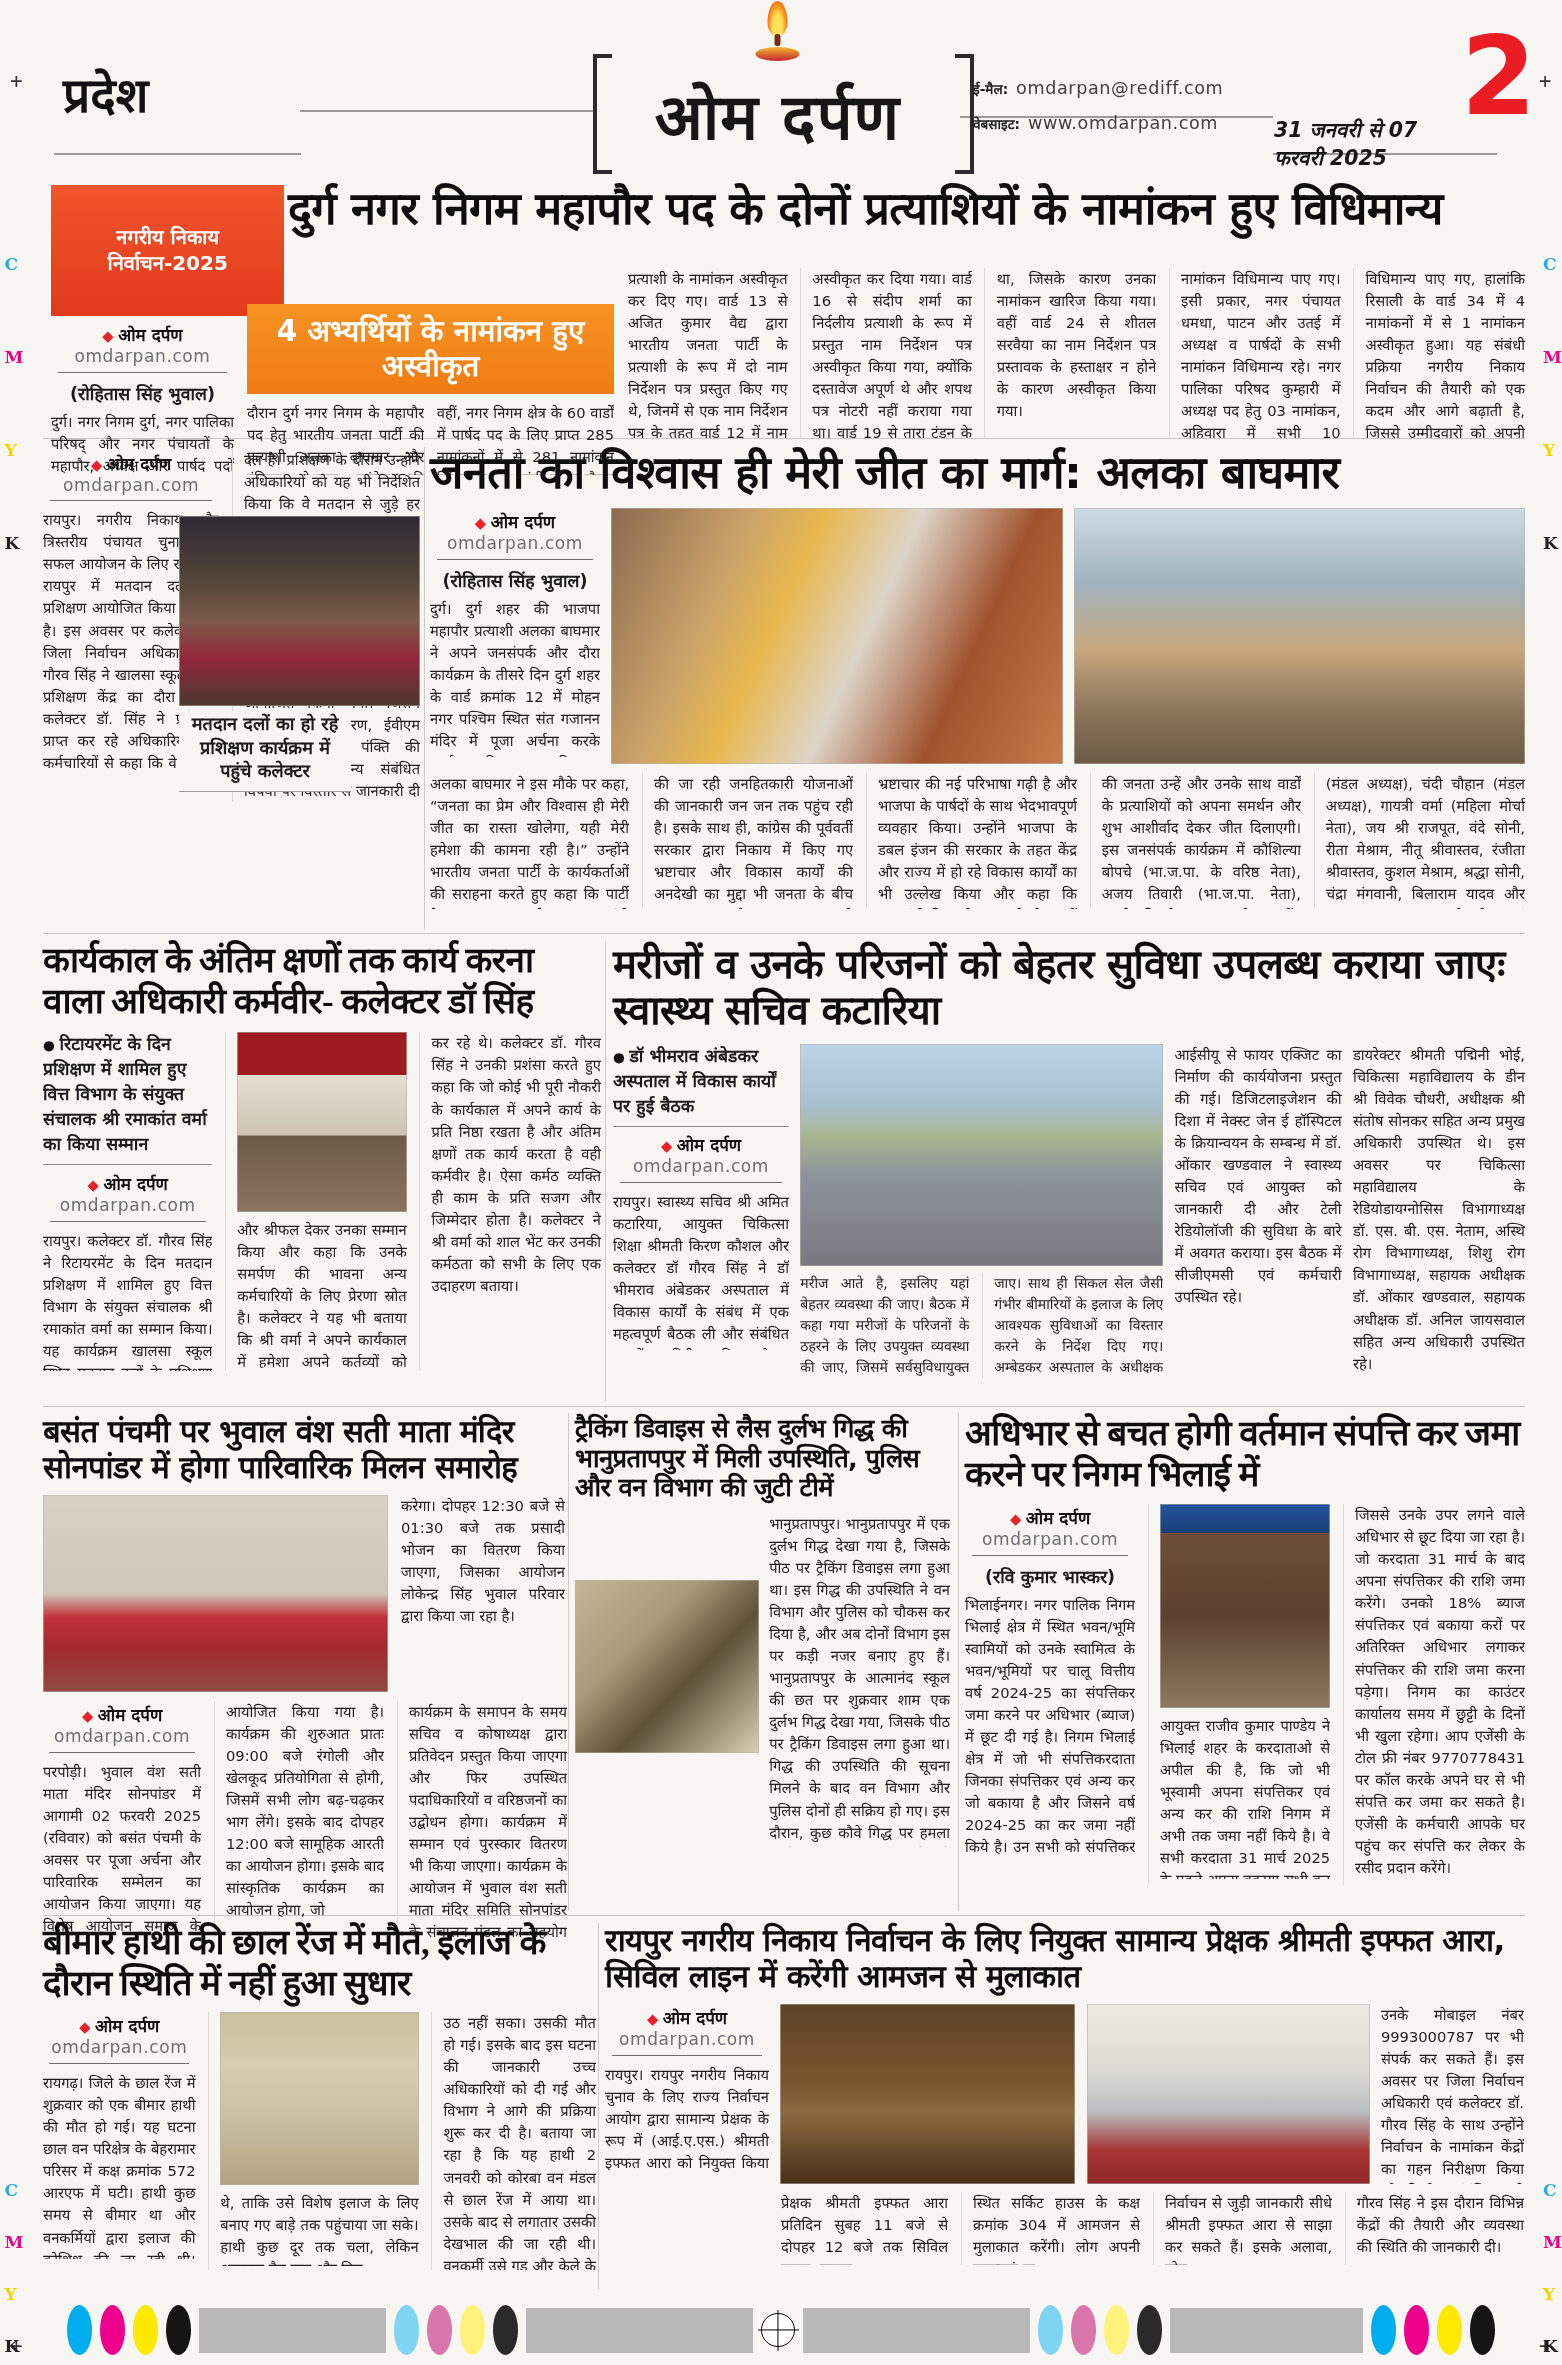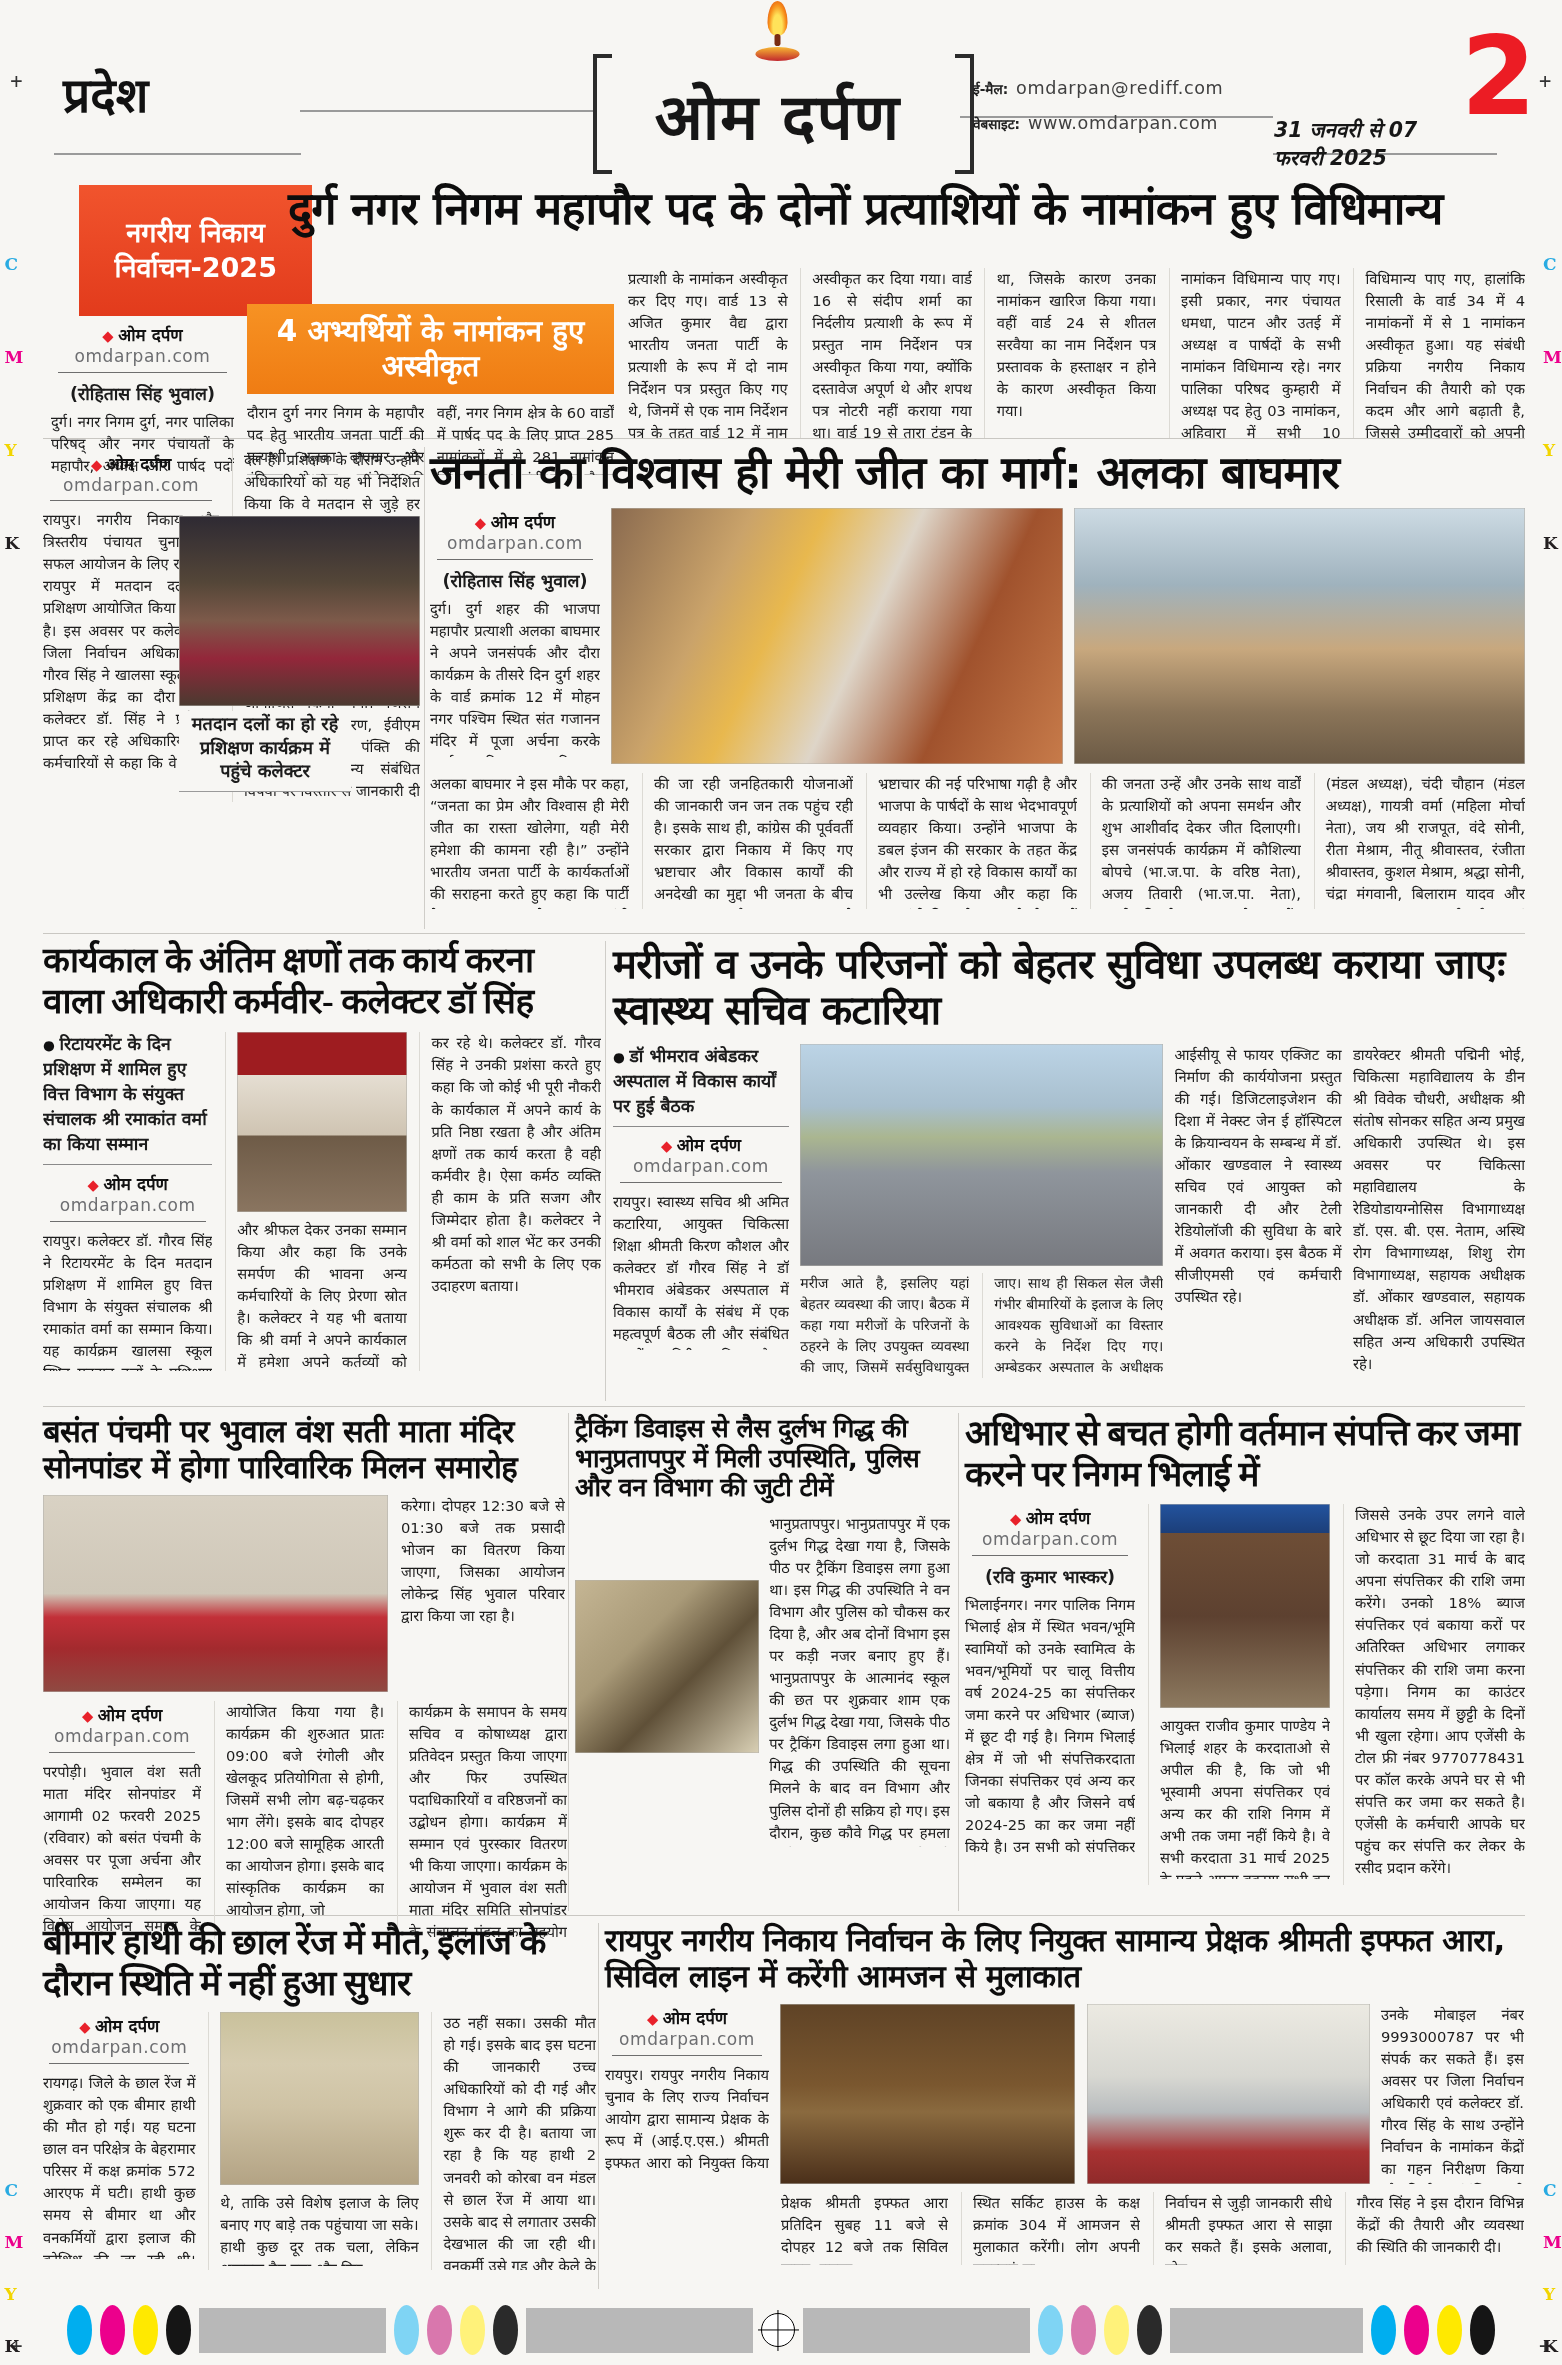--- a/index.html
+++ b/index.html
@@ -55,21 +55,21 @@
   .ph3{background:linear-gradient(180deg,#cddbe4 0%,#9fb2bd 30%,#c8a87e 55%,#8a7458 80%,#6b5a45 100%);}
   .ph4{background:linear-gradient(180deg,#9e1c20 0%,#9e1c20 24%,#e5ded2 24%,#cfc4b2 57%,#6e5b47 58%,#8a7560 100%);}
   .ph5{background:linear-gradient(180deg,#bcd4e6 0%,#a8bfce 28%,#aab690 42%,#8f959c 58%,#77797f 100%);}
   .ph6{background:linear-gradient(180deg,#d9d2c4 0%,#cfc7b8 50%,#c23038 62%,#a32a2e 78%,#8f4a42 100%);}
   .ph7{background:linear-gradient(135deg,#c5b694 0%,#a99a78 35%,#5f5038 60%,#d9d0b5 100%);}
   .ph8{background:linear-gradient(180deg,#23539e 0%,#1c3f7a 14%,#6e4e36 14%,#5d4130 55%,#8d7a60 100%);}
   .ph9{background:linear-gradient(180deg,#c9c19b 0%,#d6ccb0 30%,#cfc3a5 55%,#b3a384 100%);}
   .ph10{background:linear-gradient(180deg,#5f4326 0%,#7a572f 45%,#8a6a3f 60%,#4a2f1a 100%);}
   .ph11{background:linear-gradient(180deg,#eceae2 0%,#d8d8d2 40%,#b8bcbe 60%,#a83232 82%,#8f2a2a 100%);}
   
-  .s1-kicker{position:absolute;left:0;top:4.5px;width:222px;height:120px;font-size:27px;padding:5.7px;margin-left:28px;}
+  .s1-kicker{position:absolute;left:0;top:4.5px;width:222px;height:120px;font-size:20px;padding:5.7px;}
   .s1-head{position:absolute;left:237px;top:3.4px;width:1237px;}
   .s1-col0{position:absolute;left:0;top:141px;width:183px;}
   .s1-mid{position:absolute;left:196px;top:88px;width:367px;margin-top:36px;}
   .s1-sub{height:83px;font-size:29.5px;line-height:1.2;padding:3.4px 8px;}
   .s1-minis{display:flex;gap:12.5px;margin-top:8px;height:73px;}
   .s1-minis .col{flex:1;overflow:hidden;}
   .s1-rest{position:absolute;left:577px;top:88px;width:897px;height:170px;}
   .tr-body{position:relative;height:353px;margin-top:2.3px;}
   .tr-photo{position:absolute;left:36%;top:67px;width:64%;height:190px;z-index:2;}
   .tr-cap{position:absolute;left:36%;top:262px;width:44%;z-index:2;background:#f7f6f3;font-weight:800;font-size:18px;

